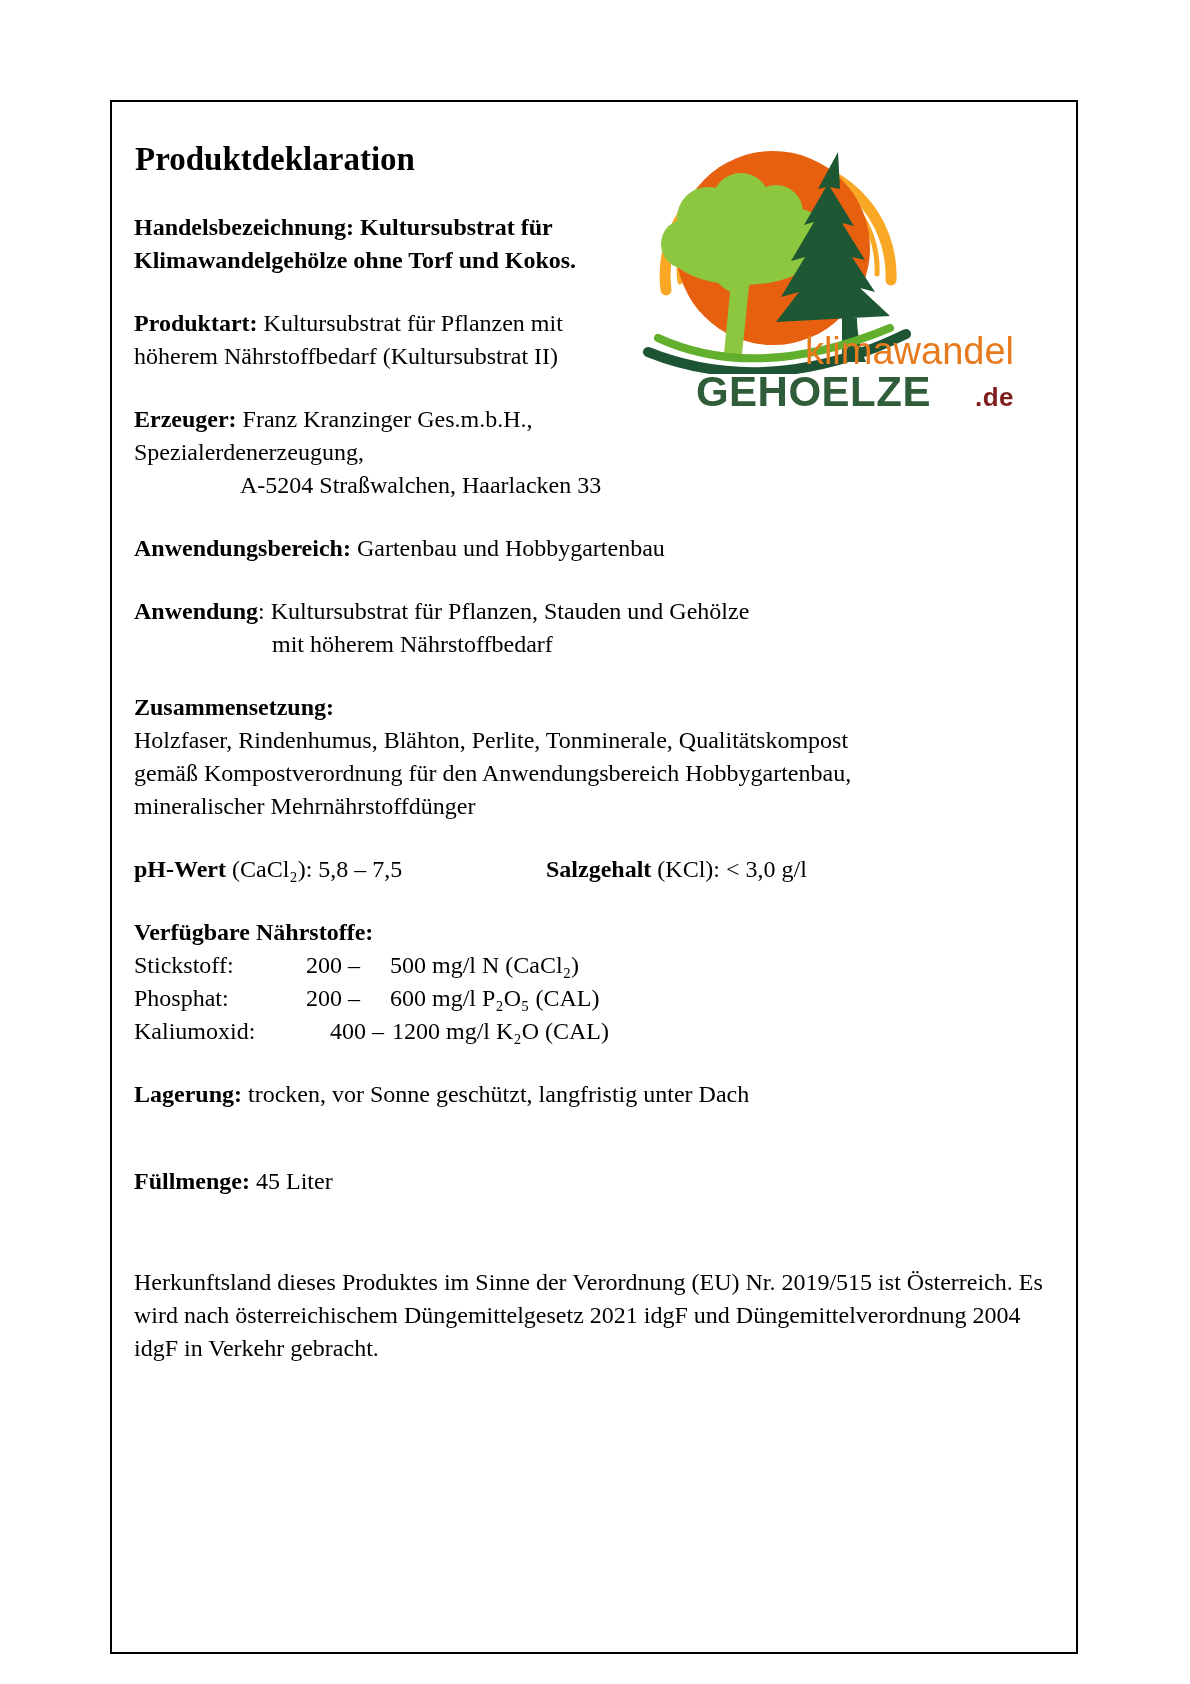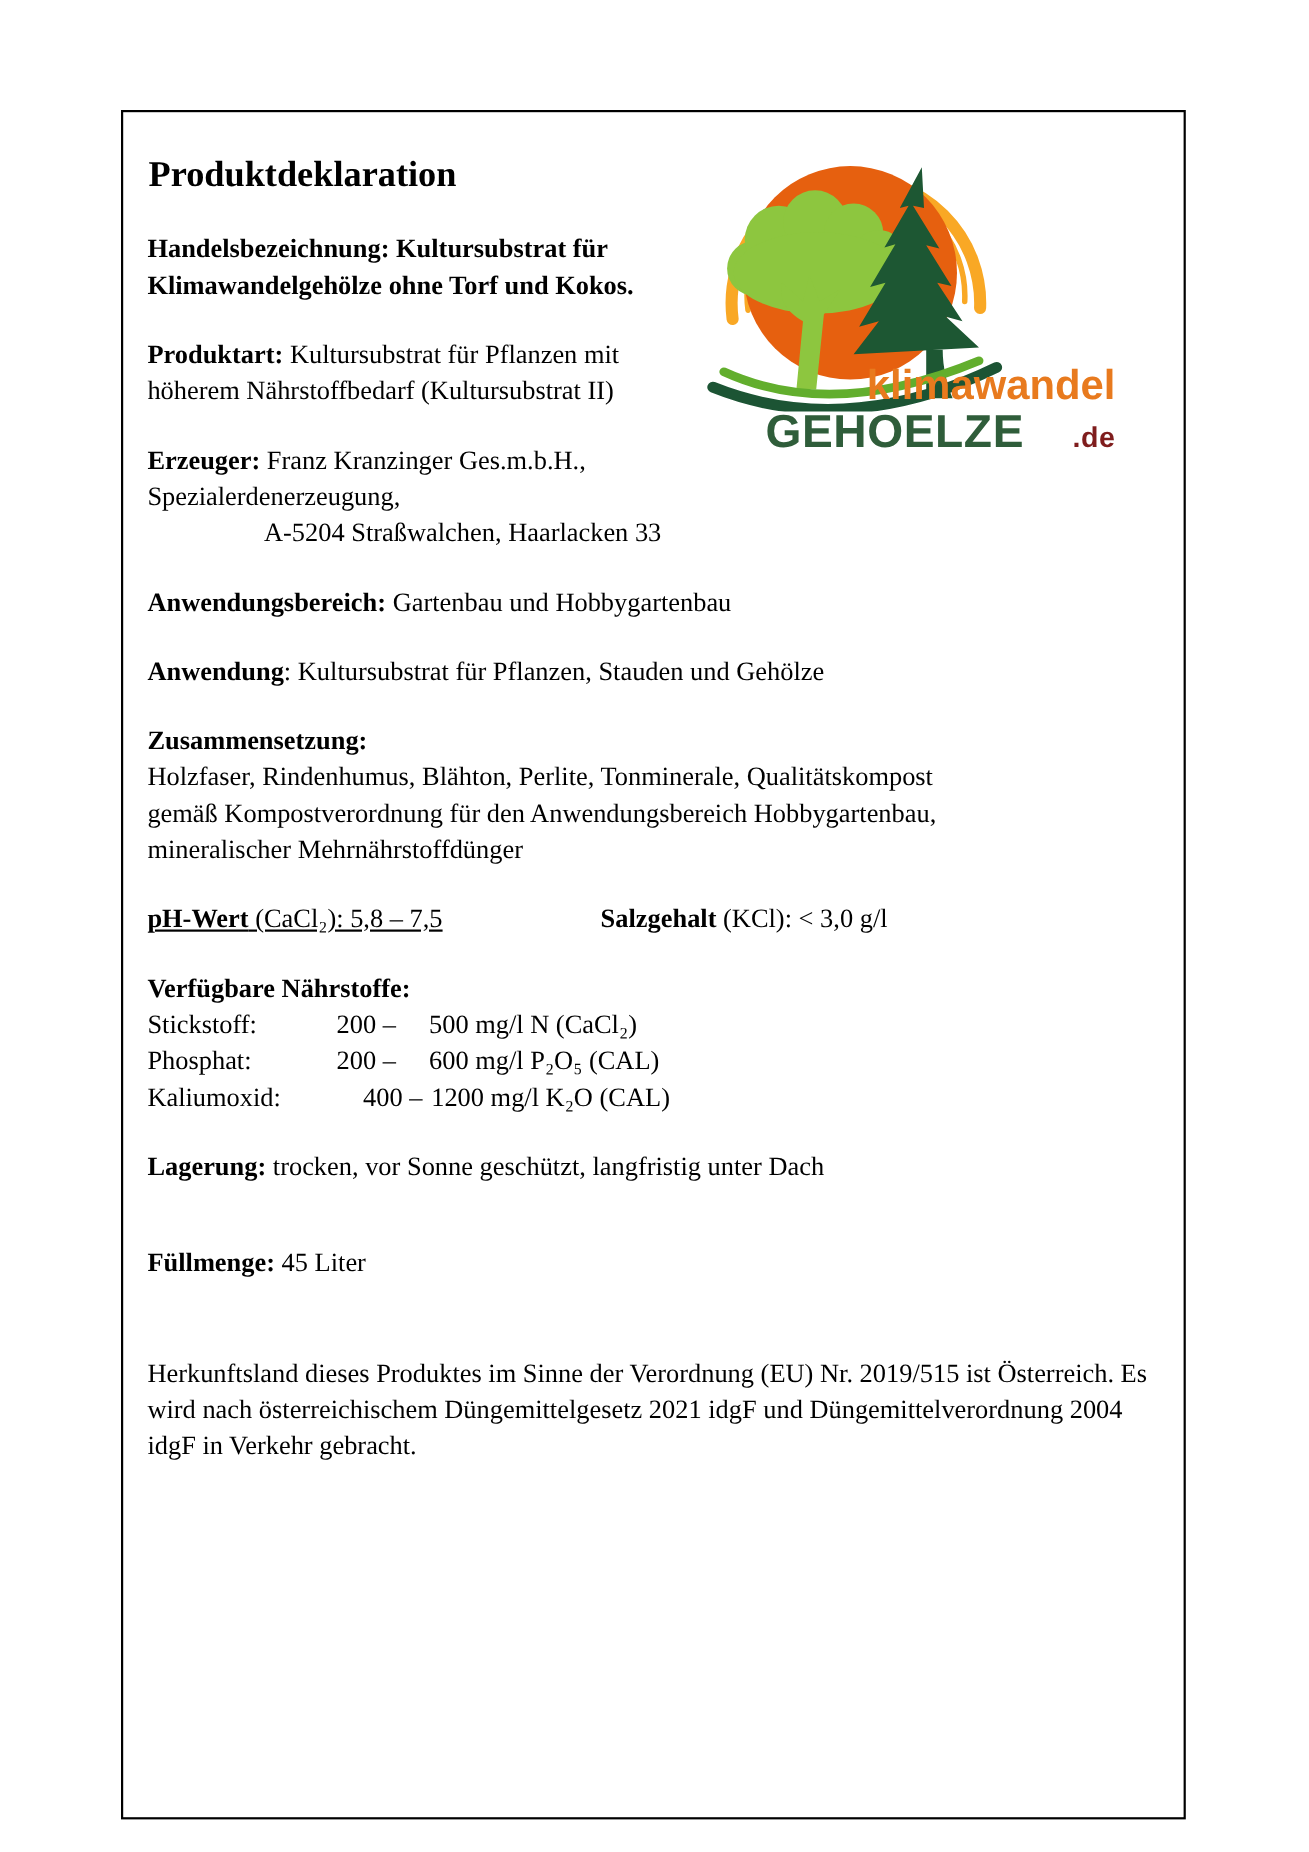--- a/index.html
+++ b/index.html
@@ -9,34 +9,34 @@
          border:2px solid #000;background:#fff;}
   .content{padding:34px 24px 0 22px;font-size:24px;line-height:33px;}
   .page-title{font-size:33px;font-weight:bold;line-height:44px;margin:1px;}
   .sec{margin-top:30px;}
   .gap-lg{margin-top:54px;}
   .gap-xl{margin-top:68px;}
   b{font-weight:bold;}
   .indent1{padding-left:106px;}
   .indent2{padding-left:138px;}
   .ph-row{display:flex;}
-  .ph-left{width:412px;text-decoration:underline;}
+  .ph-left{width:412px;}
   .nut-row{display:flex;}
   .nut-name{width:130px;}
   .nut-range{width:96px;text-align:right;white-space:nowrap;}
   .nut-val{padding-left:30px;white-space:nowrap;}
   .nut-row-k .nut-range{margin-left:24px;}
   .nut-row-k .nut-val{padding-left:8px;}
   .herkunft{max-width:920px;}
   
   .logo-wrap{float:right;width:386px;height:292px;margin:-14px 38px 8px 14px;position:relative;}
   .logo-svg{position:absolute;top:0;left:0;}
   .logo-text{position:absolute;right:0;bottom:0;text-align:right;
              font-family:"Liberation Sans","DejaVu Sans",sans-serif;line-height:1.02;}
-  .logo-line1{color:#E87A1E;font-size:38px;font-weight:700;}
+  .logo-line1{color:#E87A1E;font-size:38px;font-weight:400;}
   .logo-line2{color:#2F5D3A;font-size:42px;font-weight:bold;letter-spacing:.5px;}
   .logo-de{color:#7f1d1d;font-size:26px;font-weight:bold;margin-left:44px;}
 </style>
 </head>
 <body>
 
 <div class="sheet">
   <div class="content">
 
     <div class="logo-wrap">
@@ -95,20 +95,21 @@
       <span class="indent1">A-5204 Straßwalchen, Haarlacken 33</span>
     </p>
 
 
     <p class="sec">
       <b>Anwendungsbereich:</b><span> Gartenbau und Hobbygartenbau</span>
     </p>
 
     <p class="sec">
       <b>Anwendung</b><span>: Kultursubstrat für Pflanzen, Stauden und Gehölze</span><br>
+      <span class="indent2">mit höherem Nährstoffbedarf</span>
     </p>
 
     <p class="sec">
       <b>Zusammensetzung:</b><br>
       <span>Holzfaser, Rindenhumus, Blähton, Perlite, Tonminerale, Qualitätskompost</span><br>
       <span>gemäß Kompostverordnung für den Anwendungsbereich Hobbygartenbau,</span><br>
       <span>mineralischer Mehrnährstoffdünger</span>
     </p>
 
     <div class="sec ph-row">

